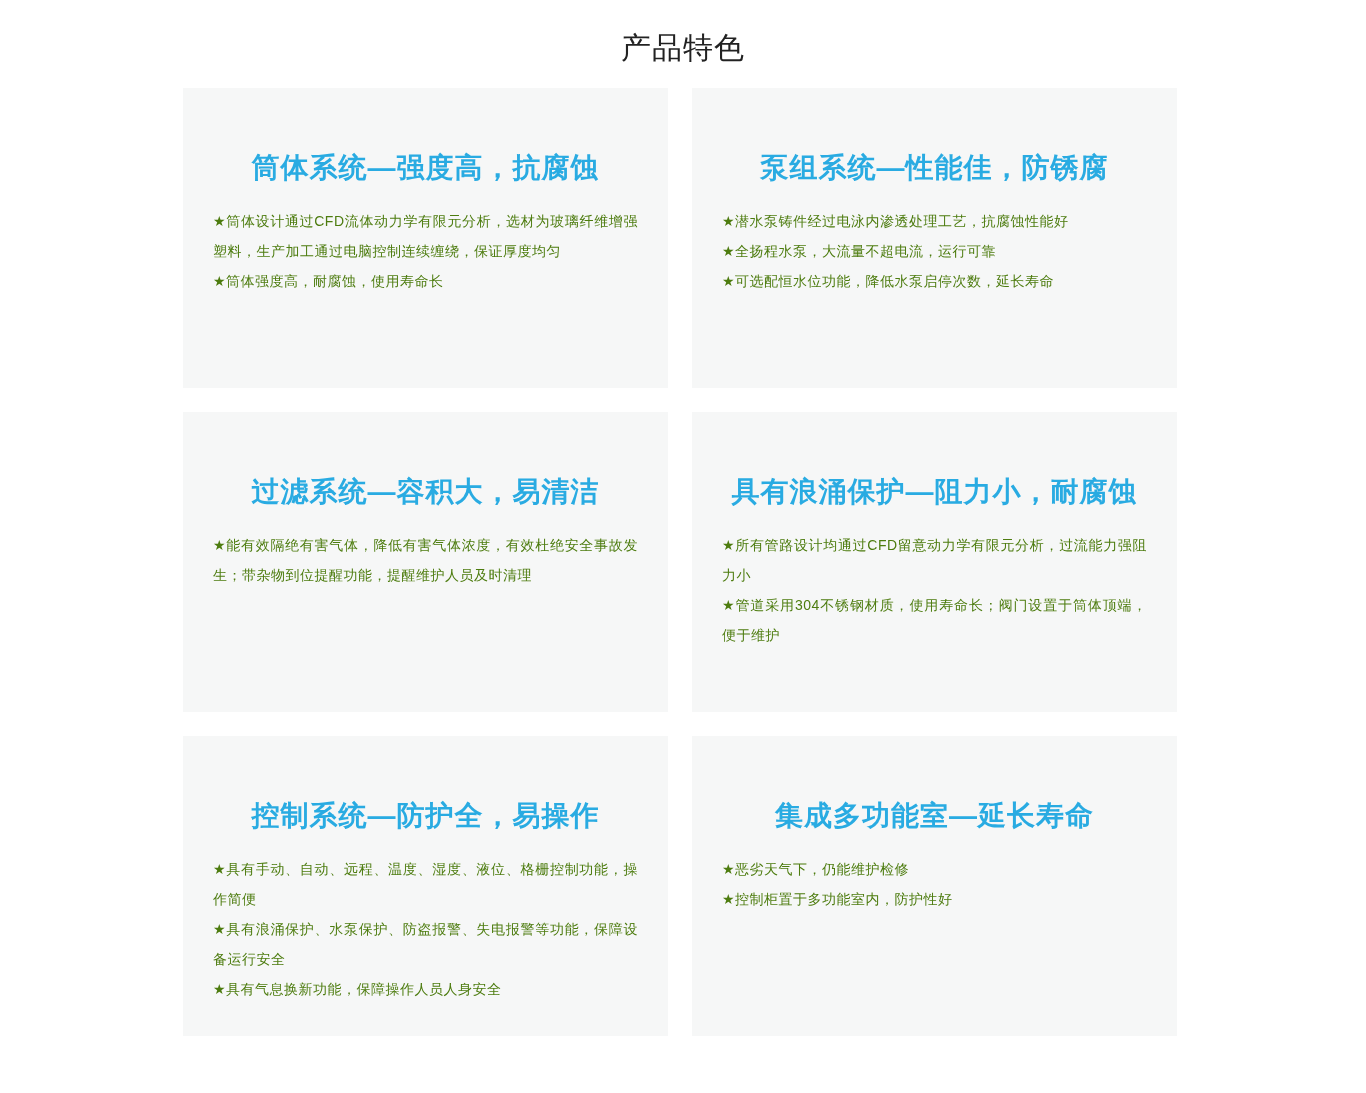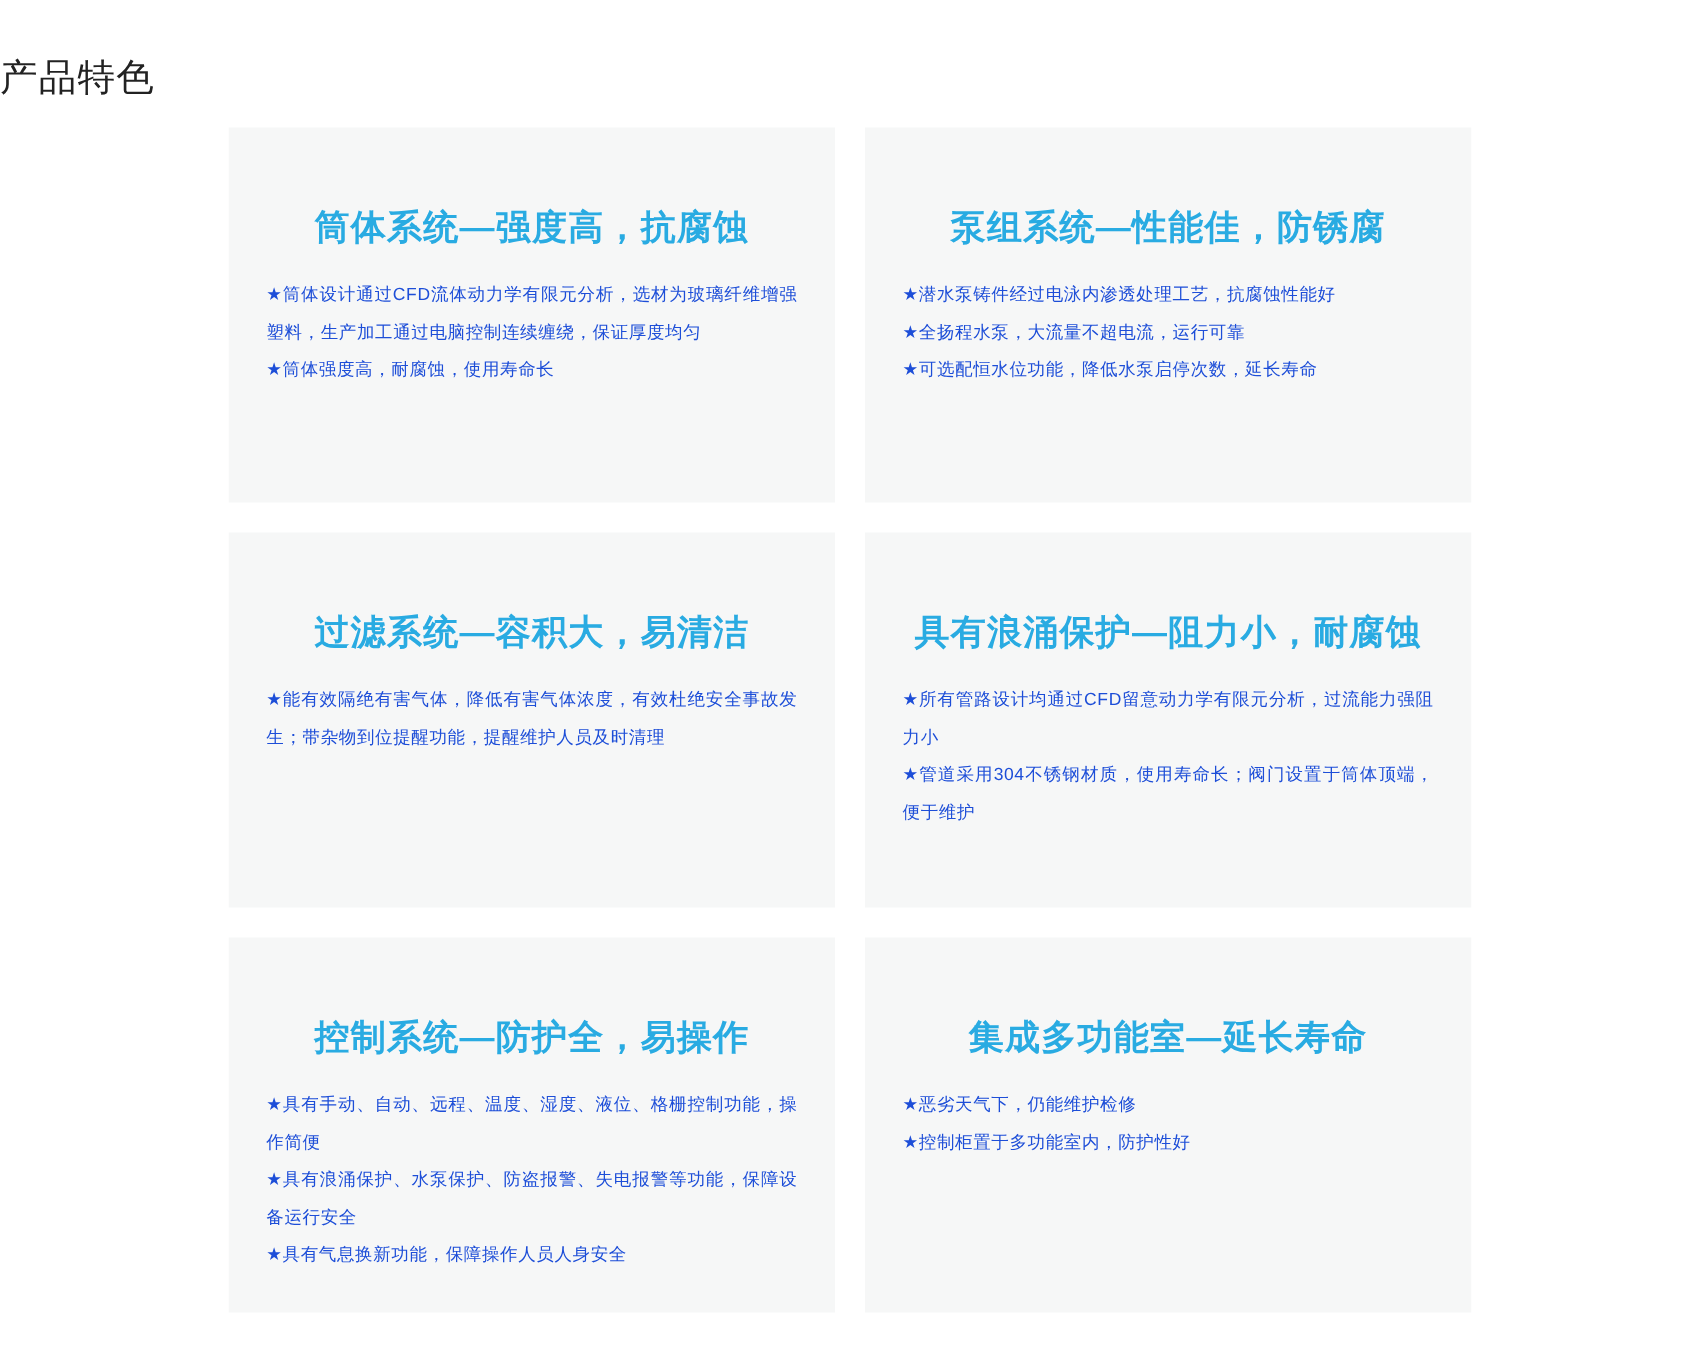--- a/index.html
+++ b/index.html
@@ -9,23 +9,23 @@
     font-family: "Liberation Sans", "DejaVu Sans", sans-serif;
   }
   .page {
     width: 1366px;
     height: 1093px;
     overflow: hidden;
     background: #ffffff;
   }
   .page-title {
     margin: 0;
-    padding-top: 42px;
+    padding-top: 28px;
     height: 60px;
-    text-align: left;
+    text-align: center;
     font-size: 30px;
     font-weight: 400;
     color: #222222;
     letter-spacing: 1px;
   }
   .grid {
     width: 1000px;
     margin: 0 auto;
     display: grid;
     grid-template-columns: 485px 485px;
@@ -46,21 +46,21 @@
     font-size: 28px;
     font-weight: 700;
     line-height: 40px;
     letter-spacing: 1px;
   }
   .card-body {
     margin-top: 18px;
   }
   .point {
     margin: 0;
-    color: #1d4ed8;
+    color: #4d7c0f;
     font-size: 14px;
     line-height: 30px;
     text-align: justify;
     letter-spacing: 0.5px;
   }
 </style>
 </head>
 <body>
 
 <div class="page">

